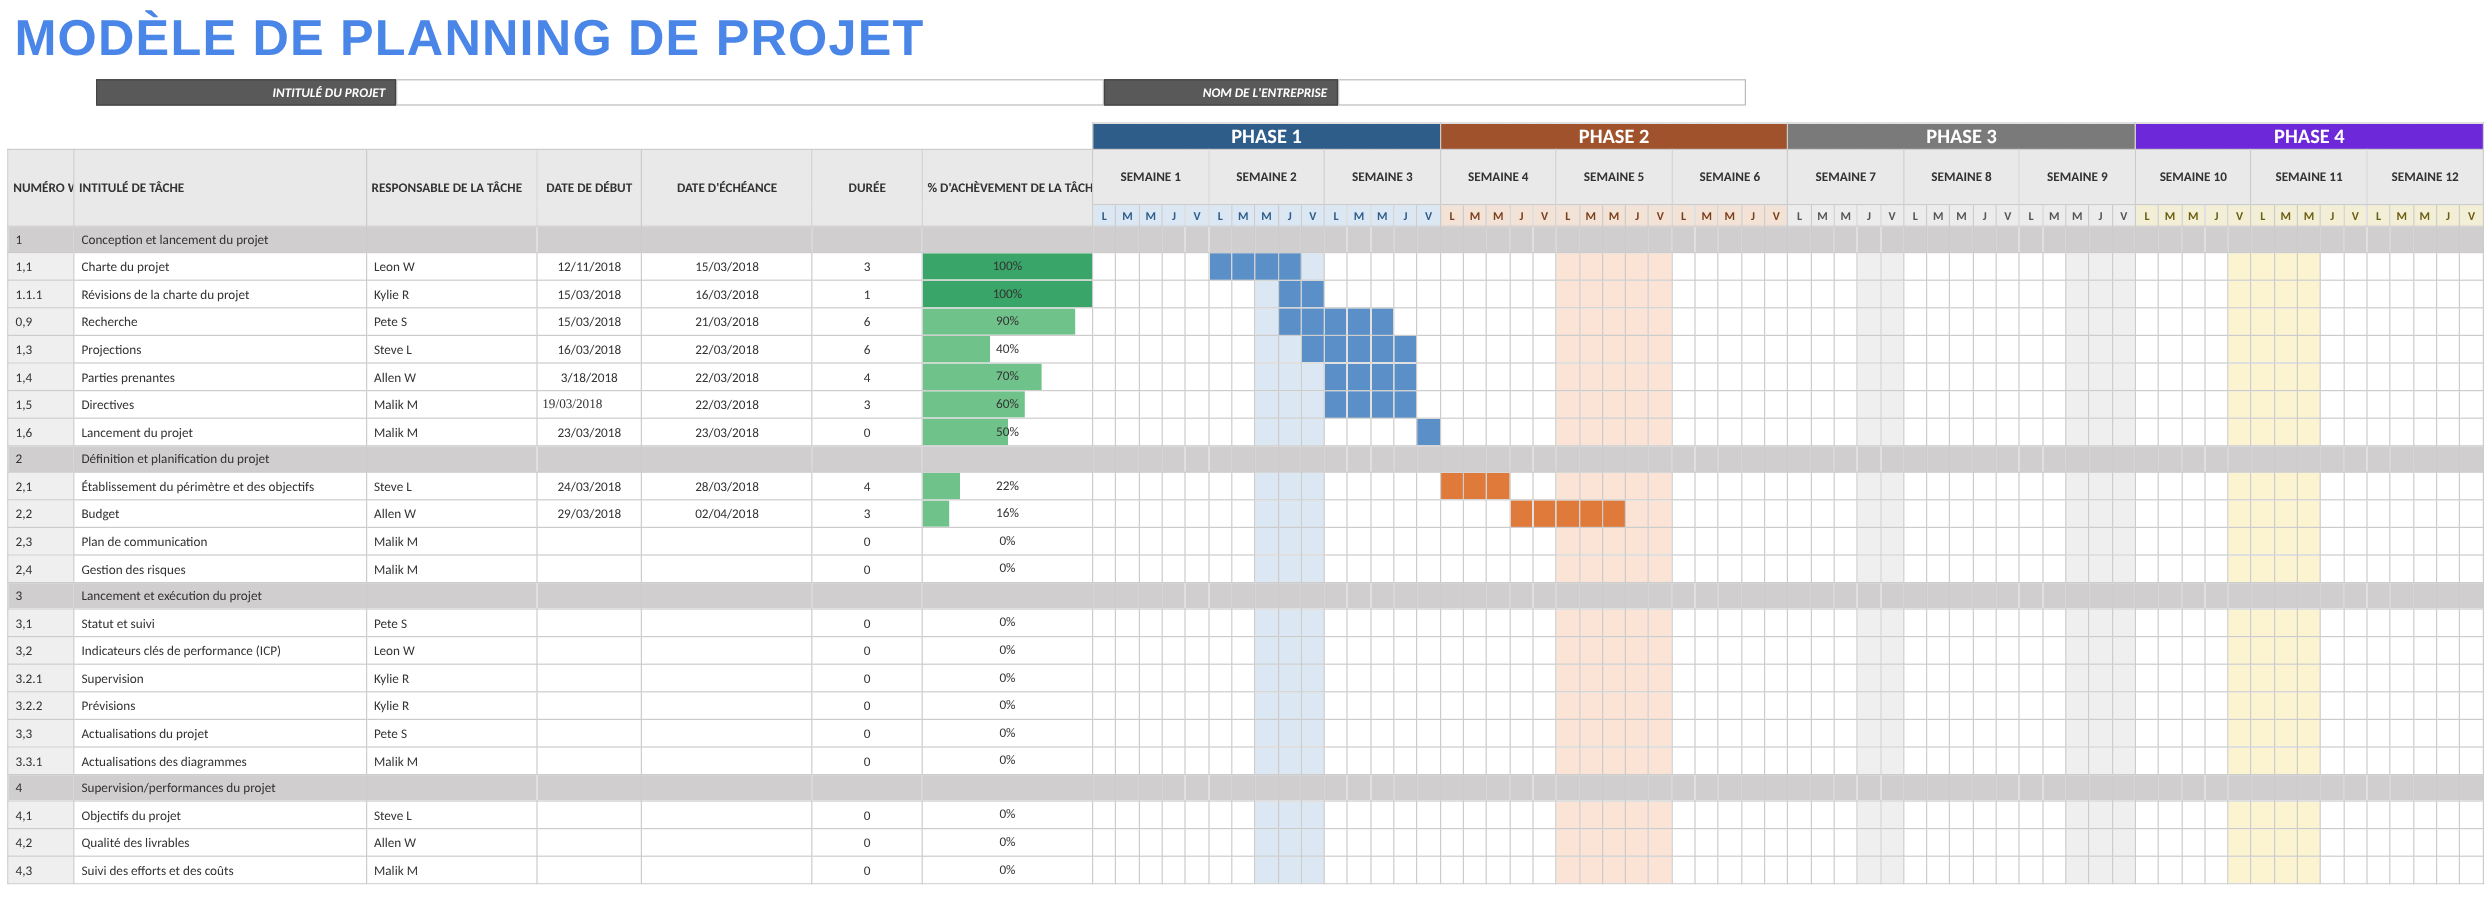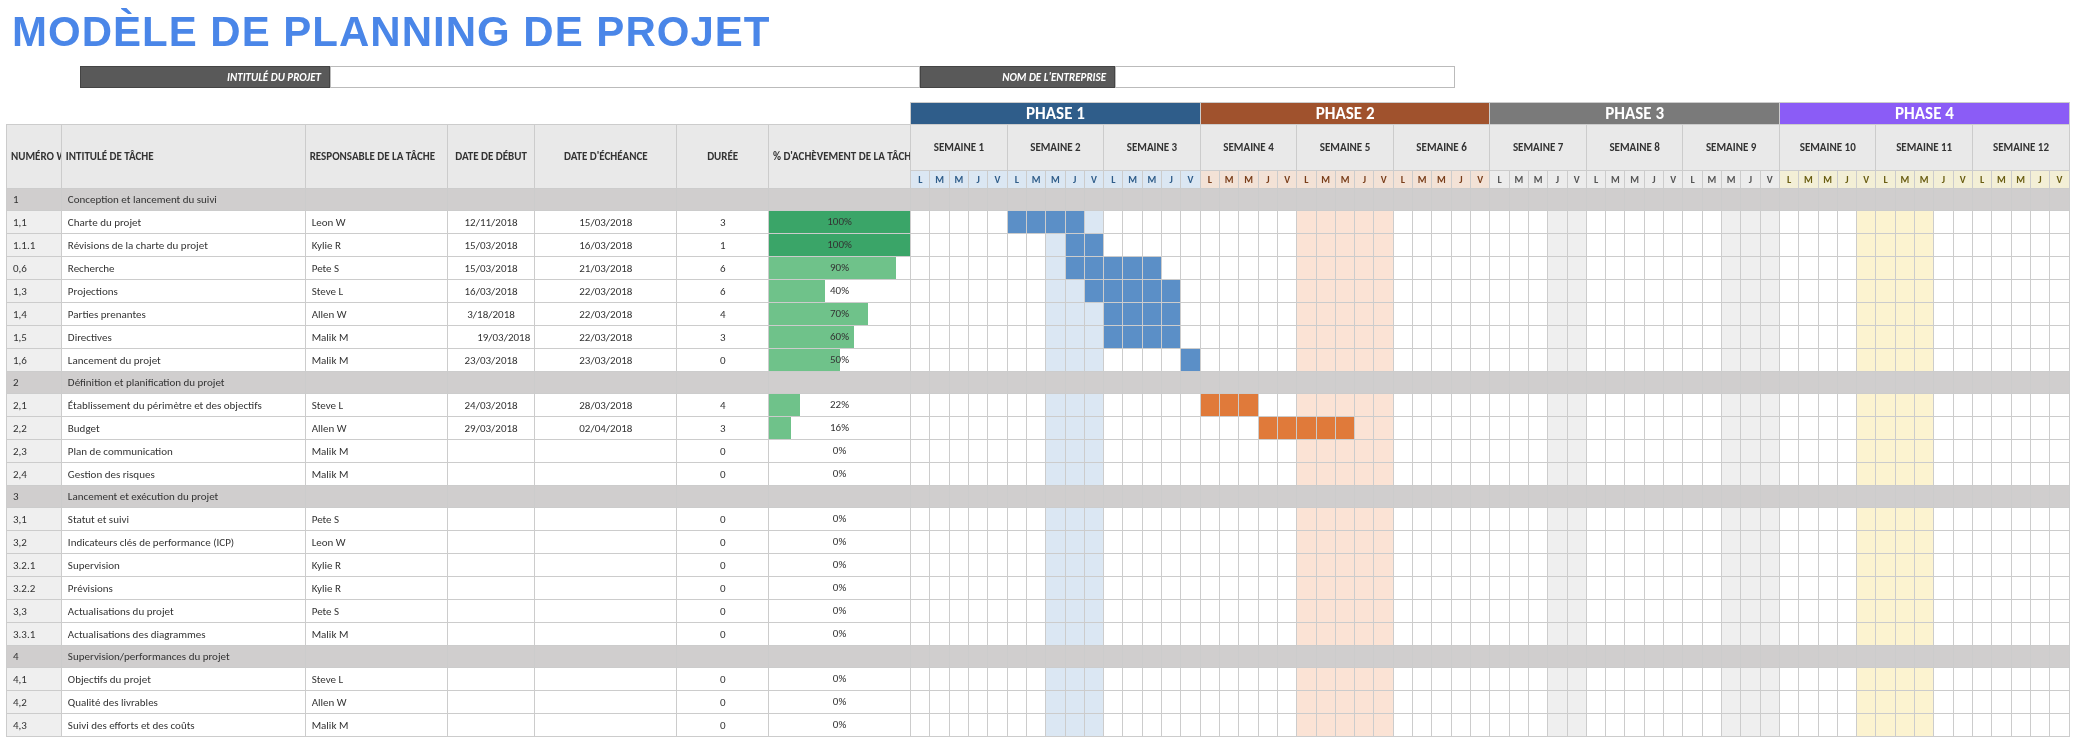--- a/index.html
+++ b/index.html
@@ -21,21 +21,21 @@
   .c-task { width: 240px; text-align: left; }
   .c-owner { width: 140px; text-align: left; }
   .c-start { width: 86px; text-align: center; }
   .c-end { width: 140px; text-align: center; }
   .c-dur { width: 90px; text-align: center; }
   .c-pct { width: 140px; text-align: center; }
   .c-day { width: 19px; text-align: center; font-size: 10px; padding: 0; }
 
   .hdr-main th { background: #e9e9e9; height: 46px; vertical-align: middle; font-size: 11px; }
   .hdr-phase th { color: #fff; height: 22px; font-size: 17px; }
-  .ph1 { background: #2f5d8a; } .ph2 { background: #a0522d; } .ph3 { background: #7a7a7a; } .ph4 { background: #8b5cf6; }
+  .ph1 { background: #2f5d8a; } .ph2 { background: #a0522d; } .ph3 { background: #7a7a7a; } .ph4 { background: #6d28d9; }
   .wk1 { background: #4a7bb0; margin-left: 42px; } .wk2 { background: #c27a52; } .wk3 { background: #9a9a9a; } .wk4 { background: #b0a246; }
   .hdr-day th { height: 18px; font-size: 10px; }
   .d1 { background: #dbe7f3; color: #2f5d8a; } .d2 { background: #f3e2d6; color: #7a3e1a; } .d3 { background: #ececec; color: #555; } .d4 { background: #f3efd6; color: #6a5e12; }
 
   .sec-row td { background: #d0cece; font-weight: 400; }
   .task-row .c-wbs, .task-row .wbs-cell { background: #efefef; }
   .wbs-cell { text-align: left; padding-left: 6px; }
   .task-cell { text-align: left; padding-left: 6px; }
   .owner-cell { text-align: left; padding-left: 6px; }
 
@@ -224,21 +224,21 @@
           <th class="d4">L</th>
           <th class="d4">M</th>
           <th class="d4">M</th>
           <th class="d4">J</th>
           <th class="d4">V</th>
         </tr>
       </thead>
     <tbody id="tbody">
         <tr class="sec-row">
           <td class="wbs-cell">1</td>
-          <td class="task-cell">Conception et lancement du suivi</td>
+          <td class="task-cell">Conception et lancement du projet</td>
           <td></td>
           <td></td>
           <td></td>
           <td></td>
           <td></td>
           <td class="c-day"></td>
           <td class="c-day"></td>
           <td class="c-day"></td>
           <td class="c-day"></td>
           <td class="c-day"></td>
@@ -436,21 +436,21 @@
           <td class="c-day g-gold-lt"></td>
           <td class="c-day"></td>
           <td class="c-day"></td>
           <td class="c-day"></td>
           <td class="c-day"></td>
           <td class="c-day"></td>
           <td class="c-day"></td>
           <td class="c-day"></td>
         </tr>
         <tr class="task-row">
-          <td class="wbs-cell">0,6</td>
+          <td class="wbs-cell">0,9</td>
           <td class="task-cell">Recherche</td>
           <td class="owner-cell">Pete S</td>
           <td style="text-align: center;">15/03/2018</td>
           <td style="text-align: center;">21/03/2018</td>
           <td style="text-align: center;">6</td>
           <td class="pct-cell">
             <div class="bar" style="width: 90%;"></div>
             <span class="txt">90%</span>
           </td>
           <td class="c-day"></td>
@@ -655,21 +655,21 @@
           <td class="c-day"></td>
           <td class="c-day"></td>
           <td class="c-day"></td>
           <td class="c-day"></td>
           <td class="c-day"></td>
         </tr>
         <tr class="task-row">
           <td class="wbs-cell">1,5</td>
           <td class="task-cell">Directives</td>
           <td class="owner-cell">Malik M</td>
-          <td style="text-align: right;">19/03/2018</td>
+          <td style="text-align: left; font-family: Liberation Serif, serif;">19/03/2018</td>
           <td style="text-align: center;">22/03/2018</td>
           <td style="text-align: center;">3</td>
           <td class="pct-cell">
             <div class="bar" style="width: 60%;"></div>
             <span class="txt">60%</span>
           </td>
           <td class="c-day"></td>
           <td class="c-day"></td>
           <td class="c-day"></td>
           <td class="c-day"></td>

